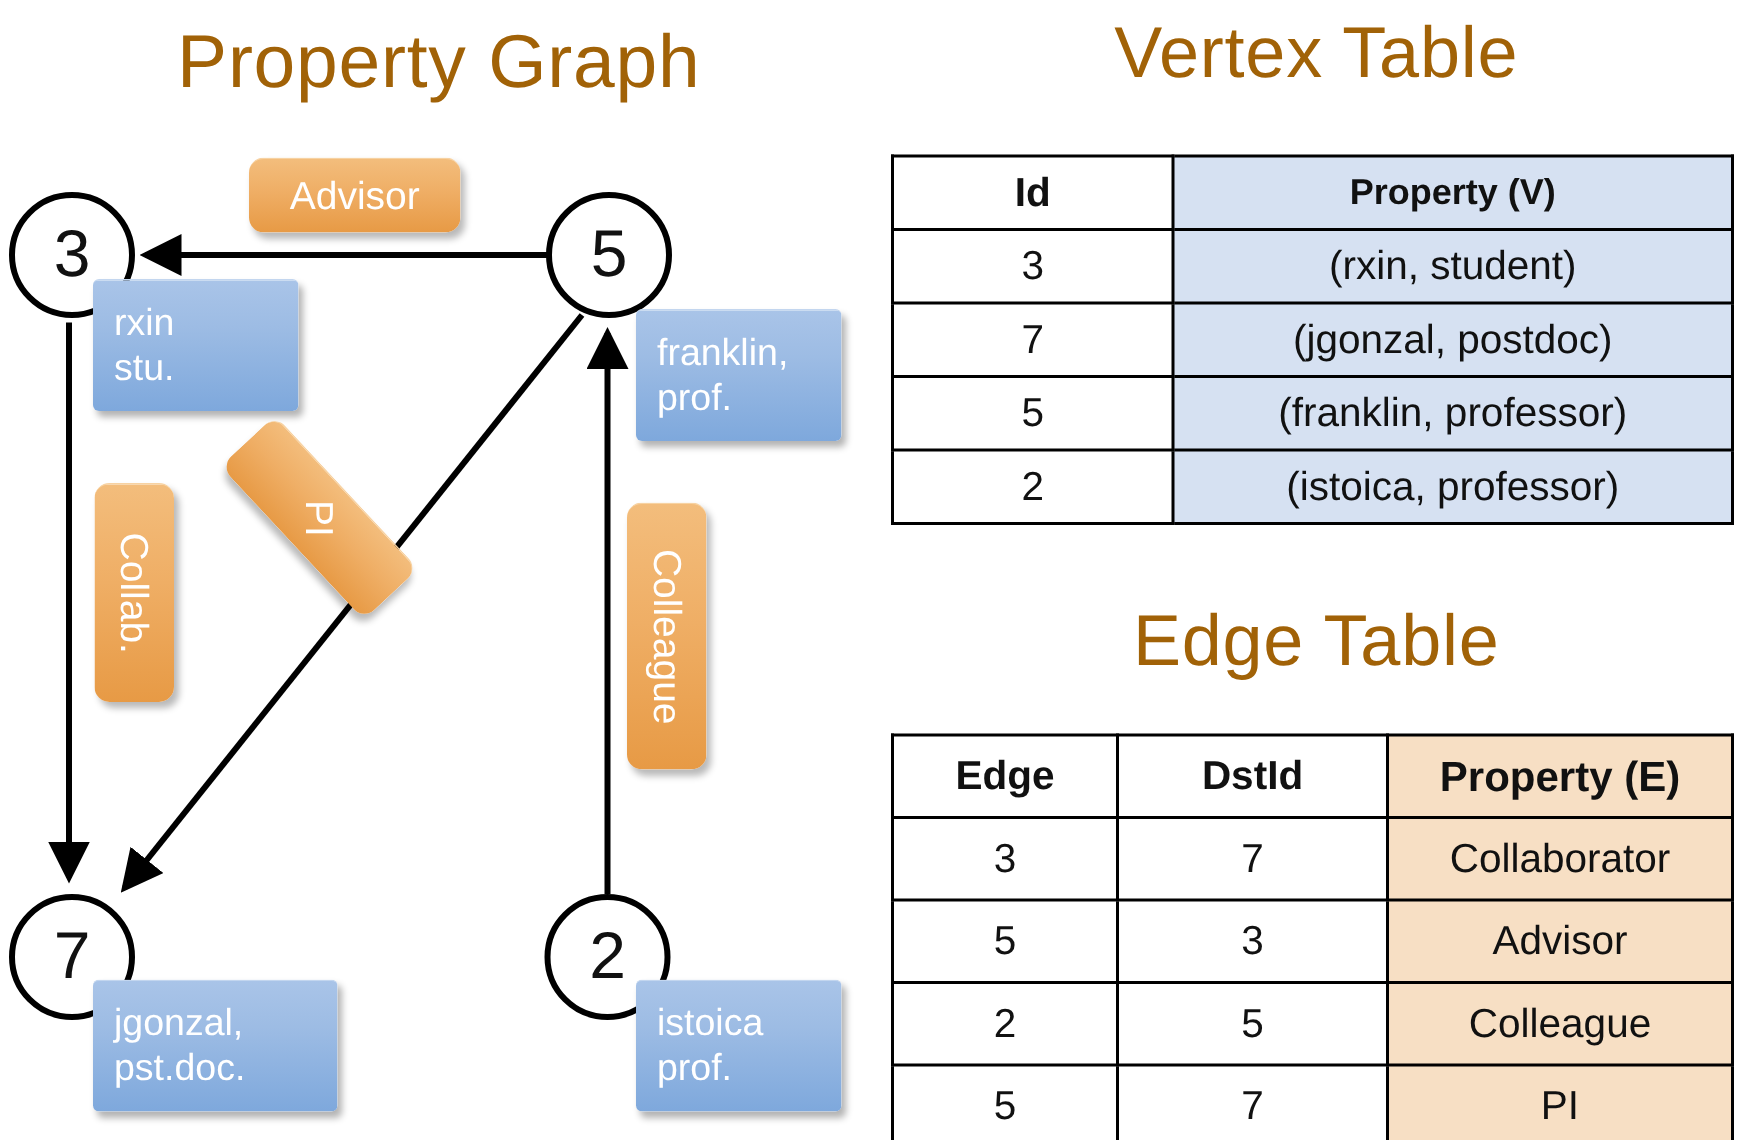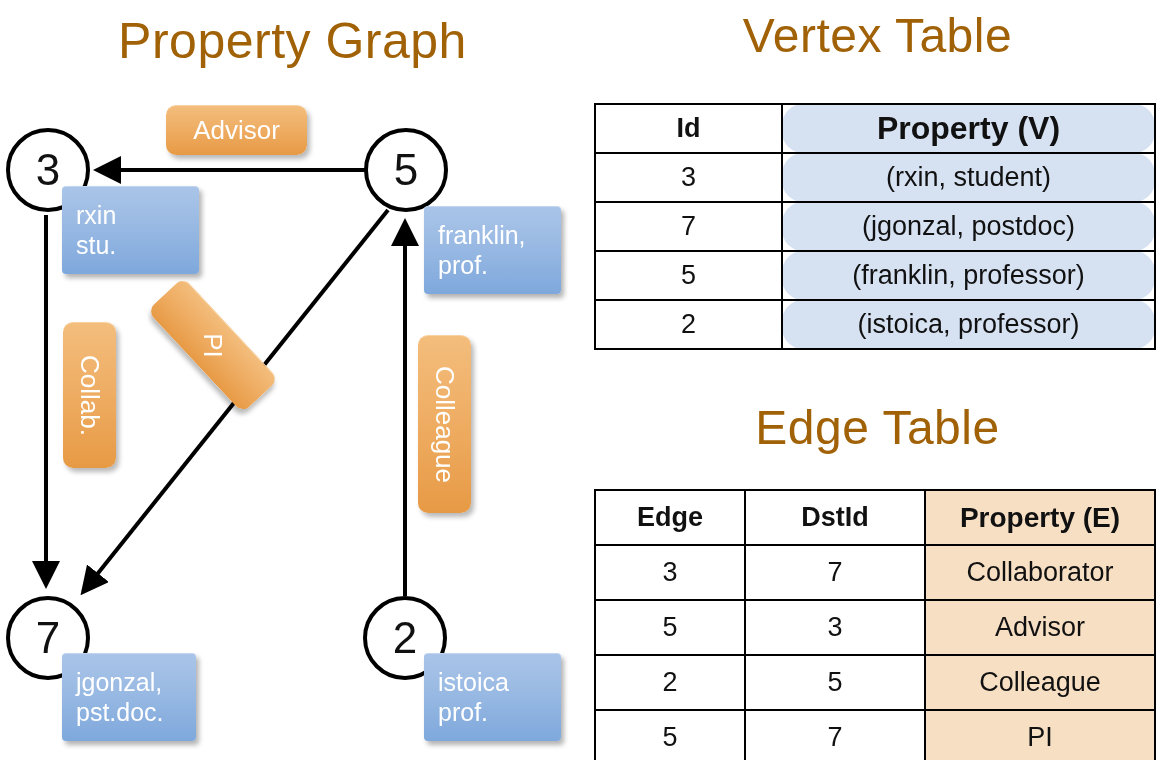--- a/index.html
+++ b/index.html
@@ -88,24 +88,24 @@
   table.data-table td,table.data-table th{
     border:2px solid #000;
     text-align:center;
     font-weight:300;
     color:#111;
     padding:0;
   }
   table.data-table th{font-weight:700;}
 
   #vertex-table{left:594px;top:103px;width:562px;}
-  #vertex-table th,#vertex-table td{height:47px;font-size:27px;border-radius:21px;}
+  #vertex-table th,#vertex-table td{height:47px;font-size:27px;}
   #vertex-table .col-id{width:185px;background:#fff;}
   #vertex-table .col-prop{background:#d6e1f2;}
-  #vertex-table th.col-prop{font-size:32px;margin-left:36px;}
+  #vertex-table th.col-prop{font-size:24px;margin-left:36px;}
 
   #edge-table{left:594px;top:489px;width:562px;}
   #edge-table th,#edge-table td{height:53px;font-size:27px;}
   #edge-table .col-src{width:148px;background:#fff;}
   #edge-table .col-dst{width:178px;background:#fff;margin-top:36px;}
   #edge-table .col-prop{background:#f7dfc4;}
   #edge-table th.col-prop{font-size:28px;}
 </style>
 </head>
 <body>
@@ -142,21 +142,21 @@
     <div class="prop-box" style="left:62px;top:186px;width:137px;height:88px;">
       <span>rxin</span>
       <span>stu.</span>
     </div>
 
     <div class="prop-box" style="left:424px;top:186px;width:137px;height:88px;margin-top:20px;">
       <span>franklin,</span>
       <span>prof.</span>
     </div>
 
-    <div class="prop-box" style="left:62px;top:653px;width:134px;height:88px;">
+    <div class="prop-box" style="left:62px;top:653px;width:163px;height:88px;">
       <span>jgonzal,</span>
       <span>pst.doc.</span>
     </div>
 
     <div class="prop-box" style="left:424px;top:653px;width:137px;height:88px;">
       <span>istoica</span>
       <span>prof.</span>
     </div>
 
     <div class="edge-label" style="left:166px;top:105px;width:141px;height:50px;">Advisor</div>

